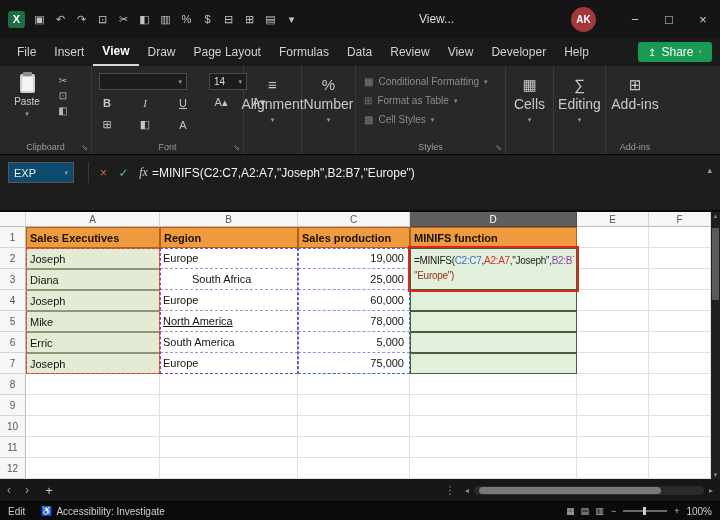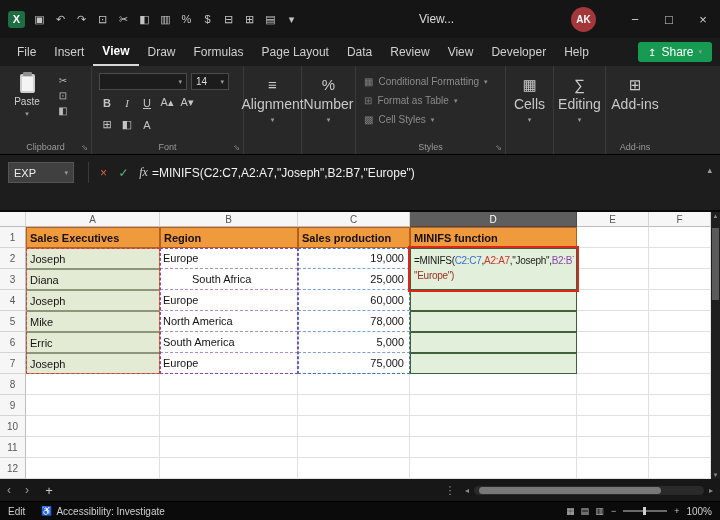--- a/index.html
+++ b/index.html
@@ -29,36 +29,36 @@
   .glbl{position:absolute;bottom:2px;left:0;right:0;text-align:center;font-size:9px;color:#9a9a9a;white-space:nowrap}
   .launcher{position:absolute;bottom:2px;right:3px;font-size:8px;color:#8a8a8a}
   .paste{position:absolute;left:7px;top:8px;width:40px;display:flex;flex-direction:column;align-items:center;gap:3px}
   .clipicon{width:15px;height:19px;background:#cfcfcf;border-radius:2px;position:relative}
   .clipicon:before{content:"";position:absolute;left:3px;top:-2px;width:9px;height:4px;background:#8f8f8f;border-radius:1px}
   .clipicon:after{content:"";position:absolute;left:2px;top:3px;right:2px;bottom:2px;background:#f4f4f4}
   .paste .lbl{color:#cfcfcf;font-size:10px}
   .paste .cch{color:#9a9a9a;font-size:7px}
   .smallcol{position:absolute;left:54px;top:9px;display:flex;flex-direction:column;gap:4px}
   .smallcol .icon{color:#b9b9b9;font-size:10px;width:18px;text-align:center}
-  .frow{position:absolute;left:7px;display:flex;gap:4px;align-items:center}
+  .frow{position:absolute;left:7px;display:flex;gap:22px;align-items:center}
   .frow .icon{color:#c4c4c4;font-size:11px;width:16px;text-align:center}
   .icon.b{font-weight:bold}.icon.i{font-style:italic;font-family:"Liberation Serif",serif}.icon.u{text-decoration:underline}
   .combo{background:#1c1c1c;border:1px solid #4a4a4a;color:#ddd;font-size:10px;height:17px;display:flex;align-items:center;justify-content:space-between;padding:0 4px;box-sizing:border-box}
   .cch{color:#9a9a9a;font-size:7px}
   .bigbtn{height:100%;display:flex;flex-direction:column;align-items:center;padding-top:11px;gap:4px;width:100%;box-sizing:border-box}
   .gicon{color:#c9c9c9;font-size:15px;line-height:15px}
   .glabel{color:#c9c9c9;font-size:14px;white-space:nowrap}
   .gchev{color:#9a9a9a;font-size:7px}
   .stylecol{position:absolute;left:0;top:6px;right:0;display:flex;flex-direction:column}
   .stylebtn{display:flex;align-items:center;gap:5px;color:#8b8b8b;font-size:10px;padding:0 8px;height:19px;white-space:nowrap}
   .stylebtn .ic{font-size:10px;color:#7d7d7d}
   .stylebtn .ch{font-size:7px}
   
   .formulabar{position:absolute;top:155px;left:0;width:720px;height:57px;background:#1d1d1d;border-bottom:2px solid #0a0a0a;box-sizing:border-box}
-  .namebox{position:absolute;left:8px;top:7px;width:66px;height:21px;background:#404040;border:1px solid #555;color:#eee;font-size:11px;display:flex;align-items:center;justify-content:space-between;padding:0 5px;box-sizing:border-box}
+  .namebox{position:absolute;left:8px;top:7px;width:66px;height:21px;background:#0c4a6e;border:1px solid #555;color:#eee;font-size:11px;display:flex;align-items:center;justify-content:space-between;padding:0 5px;box-sizing:border-box}
   .fbtns{position:absolute;left:88px;top:7px;display:flex;gap:3px;align-items:center;height:21px;border-left:1px solid #3a3a3a;padding-left:6px}
   .fbtns .icon{width:17px;text-align:center;font-size:12px}
   .fx-cancel{color:#e0604f}
   .fx-enter{color:#59b87c}
   .fx-fx{color:#cfcfcf;font-style:italic;font-size:11px;font-family:"Liberation Serif",serif}
   .ftext{position:absolute;left:152px;top:11px;color:#f2f2f2;font-size:12px;white-space:nowrap}
   .fchev{position:absolute;right:8px;top:10px;color:#9a9a9a;font-size:9px}
   
   .gridarea{position:absolute;top:212px;left:0;width:711px;height:267px;background:#fff;overflow:hidden}
   .gridarea>div{position:absolute;box-sizing:border-box}
@@ -134,22 +134,22 @@
       <span class="winbtn">×</span>
     </div>
   </header>
 
   <nav class="menubar">
     <div class="menu-items">
         <span class="mitem">File</span>
         <span class="mitem">Insert</span>
         <span class="mitem active">View</span>
         <span class="mitem">Draw</span>
+        <span class="mitem">Page Layout</span>
         <span class="mitem">Formulas</span>
-        <span class="mitem">Page Layout</span>
         <span class="mitem">Data</span>
         <span class="mitem">Review</span>
         <span class="mitem">View</span>
         <span class="mitem">Developer</span>
         <span class="mitem">Help</span>
       </div>
     <button class="share">
       <span class="sic">↥</span>
       <span>Share</span>
       <span class="cch">▾</span>
@@ -317,21 +317,21 @@
       <div class="cell sales-cell" style="left: 298px; top: 57px; width: 112px; height: 21px;">25,000</div>
       <div class="cell" style="left: 577px; top: 57px; width: 72px; height: 21px;"></div>
       <div class="cell" style="left: 649px; top: 57px; width: 62px; height: 21px;"></div>
       <div class="cell name-cell" style="left: 26px; top: 78px; width: 134px; height: 21px;">Joseph</div>
       <div class="cell region-cell" style="left: 160px; top: 78px; width: 138px; height: 21px;">Europe</div>
       <div class="cell sales-cell" style="left: 298px; top: 78px; width: 112px; height: 21px;">60,000</div>
       <div class="cell result-cell" style="left: 410px; top: 78px; width: 167px; height: 21px;"></div>
       <div class="cell" style="left: 577px; top: 78px; width: 72px; height: 21px;"></div>
       <div class="cell" style="left: 649px; top: 78px; width: 62px; height: 21px;"></div>
       <div class="cell name-cell" style="left: 26px; top: 99px; width: 134px; height: 21px;">Mike</div>
-      <div class="cell region-cell" style="left: 160px; top: 99px; width: 138px; height: 21px;">North America</div>
+      <div class="cell region-cell" style="left: 160px; top: 99px; width: 138px; height: 21px; text-decoration: underline;">North America</div>
       <div class="cell sales-cell" style="left: 298px; top: 99px; width: 112px; height: 21px;">78,000</div>
       <div class="cell result-cell" style="left: 410px; top: 99px; width: 167px; height: 21px;"></div>
       <div class="cell" style="left: 577px; top: 99px; width: 72px; height: 21px;"></div>
       <div class="cell" style="left: 649px; top: 99px; width: 62px; height: 21px;"></div>
       <div class="cell name-cell" style="left: 26px; top: 120px; width: 134px; height: 21px;">Erric</div>
       <div class="cell region-cell" style="left: 160px; top: 120px; width: 138px; height: 21px;">South America</div>
       <div class="cell sales-cell" style="left: 298px; top: 120px; width: 112px; height: 21px;">5,000</div>
       <div class="cell result-cell" style="left: 410px; top: 120px; width: 167px; height: 21px;"></div>
       <div class="cell" style="left: 577px; top: 120px; width: 72px; height: 21px;"></div>
       <div class="cell" style="left: 649px; top: 120px; width: 62px; height: 21px;"></div>

